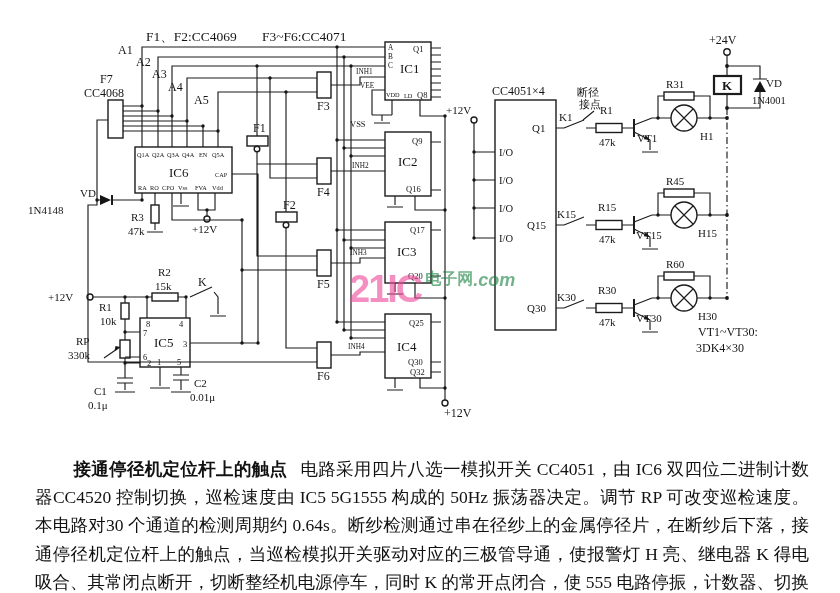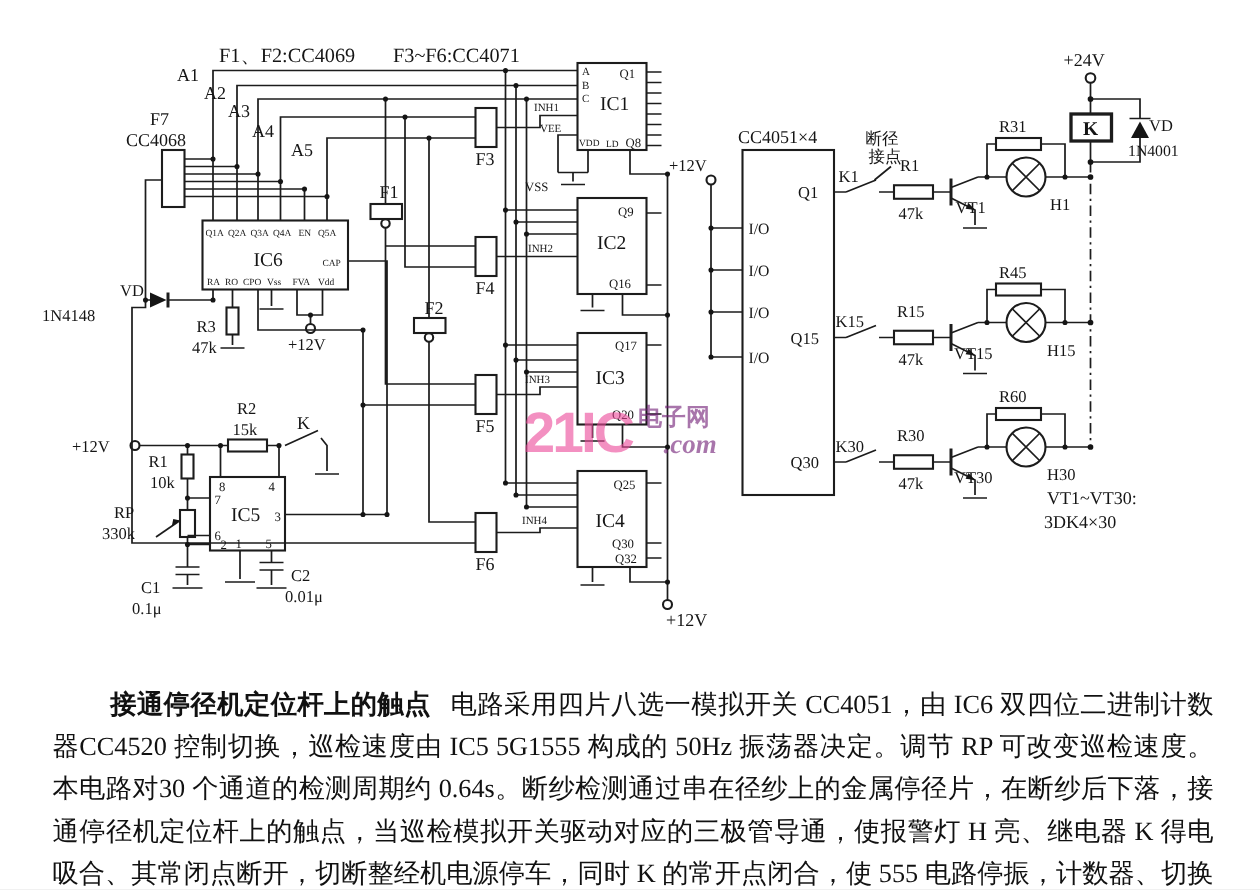--- a/index.html
+++ b/index.html
@@ -14,24 +14,24 @@
   .dot{fill:#151515;}
   .blk{fill:#151515;}
   .f6{font-size:6.3px;} .f7{font-size:7.3px;} .f8{font-size:8.5px;}
   .f10{font-size:10.5px;} .f11{font-size:11px;} .f12{font-size:12px;}
   .f13{font-size:13px;} .f14{font-size:13.5px;}
   .bold{font-weight:bold;}
   #watermark{position:absolute;left:349px;top:271px;display:flex;align-items:flex-start;
              opacity:.6;pointer-events:none;}
   #wm-big{font-size:38px;font-weight:bold;color:#ec4899;letter-spacing:-2px;line-height:36px;
           font-family:"Liberation Sans",sans-serif;}
-  #wm-col{display:flex;flex-direction:column;margin-left:4px;color:#701a75;
-          font-family:Liberation Serif, serif;}
+  #wm-col{display:flex;flex-direction:row;margin-left:4px;color:#15803d;
+          font-family:Liberation Sans, sans-serif;}
   #wm-cn{font-size:16px;font-weight:bold;line-height:16px;}
-  #wm-com{font-size:18px;font-weight:bold;font-style:italic;line-height:18px;margin-left:17px;}
+  #wm-com{font-size:18px;font-weight:bold;font-style:italic;line-height:18px;}
   #caption{position:absolute;left:35px;top:437px;width:774px;font-size:17.5px;
            line-height:28.4px;text-align:justify;color:#111;text-indent:2.2em;}
   #caption b{padding-right:13px;}
 </style>
 </head>
 <body>
 
 <div id="page">
 
 <svg width="840" height="435" viewBox="0 0 840 435">

